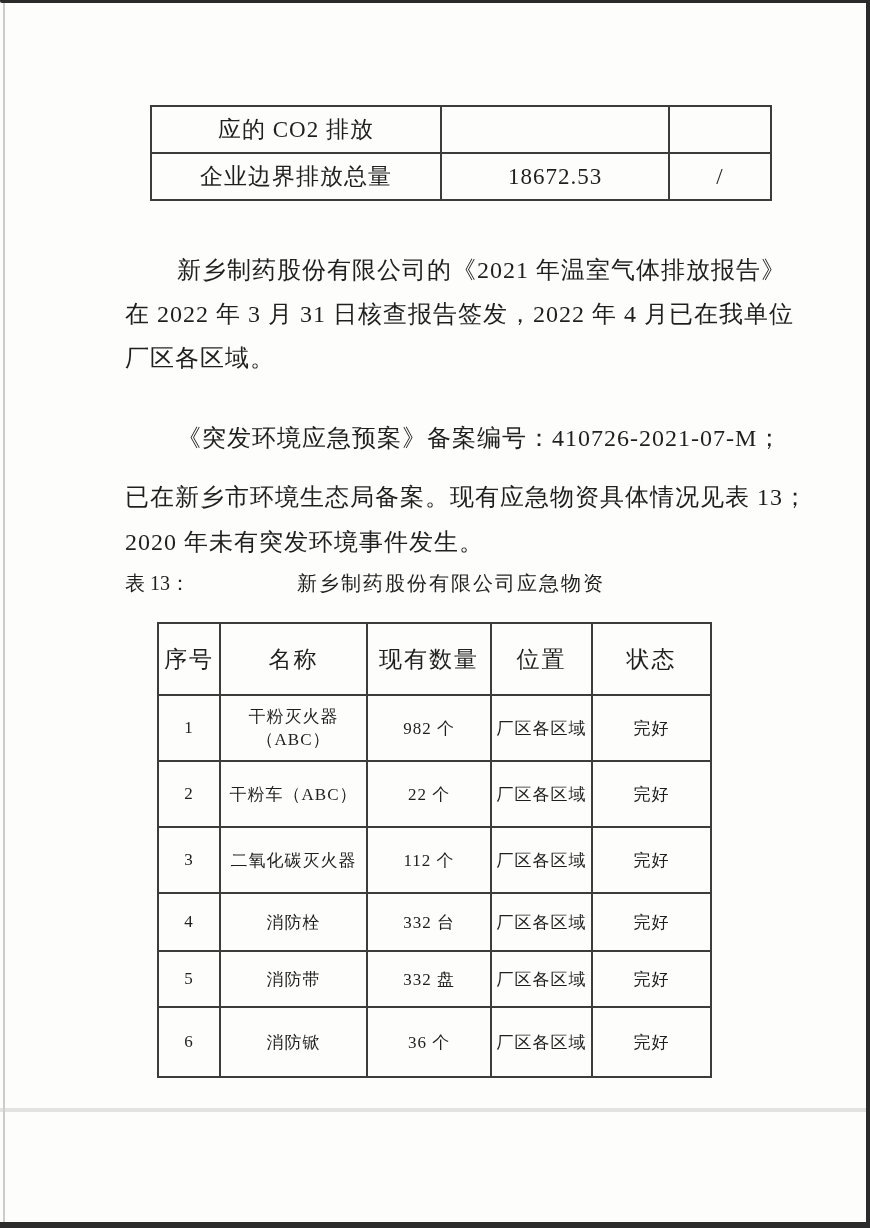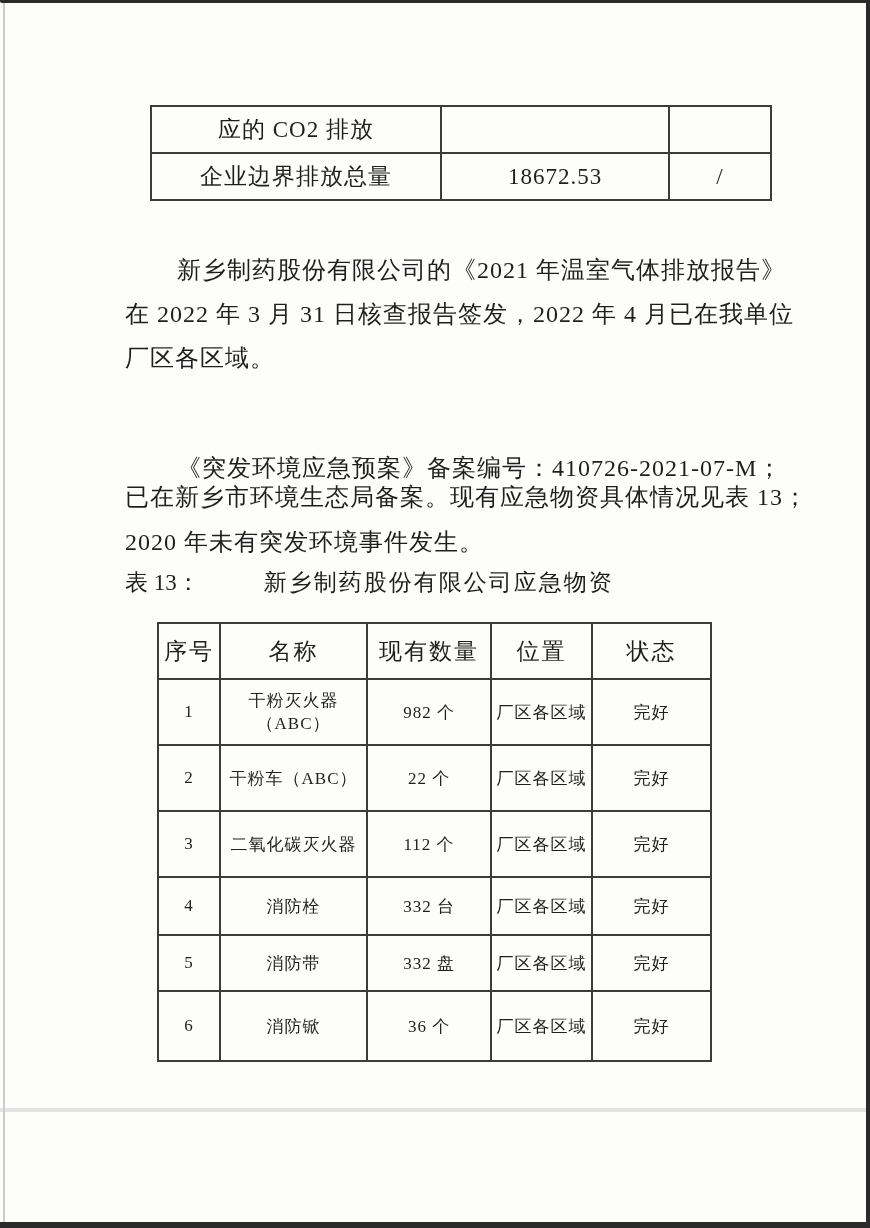--- a/index.html
+++ b/index.html
@@ -44,35 +44,35 @@
     font-size: 24px; letter-spacing: 1px;
     white-space: nowrap;
   }
   .indent { text-indent: 52px; }
   .chapter-heading {
     font-family: "Liberation Sans", "DejaVu Sans", sans-serif;
     font-weight: 700; font-size: 24px; letter-spacing: 1px;
   }
 
   
-  .caption { position: absolute; left: 125px; top: 562px; width: 625px; height: 42px; line-height: 42px; font-size: 23px; display: flex; }
+  .caption { position: absolute; left: 125px; top: 562px; width: 625px; height: 42px; line-height: 42px; font-size: 20px; display: flex; gap: 43px; }
   .caption .cap-title { margin-left: 64px; letter-spacing: 2px; }
 
   
   .main-table {
     position: absolute; left: 157px; top: 622px;
     width: 553px; border-collapse: collapse; table-layout: fixed;
   }
   .main-table th, .main-table td {
     border: 2px solid #3c3c3c;
     text-align: center;
     vertical-align: middle;
   }
   .main-table th {
-    height: 56px; font-size: 23px; font-weight: 400; letter-spacing: 2px;
+    height: 72px; font-size: 23px; font-weight: 400; letter-spacing: 2px;
   }
   .main-table td { font-size: 17px; letter-spacing: 1px; }
   .main-table tr.r1 td { height: 66px; }
   .main-table tr.r2 td { height: 66px; }
   .main-table tr.r3 td { height: 66px; }
   .main-table tr.r4 td { height: 58px; }
   .main-table tr.r5 td { height: 56px; }
   .main-table tr.r6 td { height: 70px; }
 </style>
 </head>
@@ -97,21 +97,21 @@
         <td>18672.53</td>
         <td>/</td>
       </tr>
     </tbody>
   </table>
 
   <div class="textline indent" style="top:248px">新乡制药股份有限公司的《2021 年温室气体排放报告》</div>
   <div class="textline" style="top:292px">在 2022 年 3 月 31 日核查报告签发，2022 年 4 月已在我单位</div>
   <div class="textline" style="top:336px">厂区各区域。</div>
 
-  <div class="textline indent" style="top:446px">《突发环境应急预案》备案编号：410726-2021-07-M；</div>
+  <div class="textline indent" style="top:416px">《突发环境应急预案》备案编号：410726-2021-07-M；</div>
   <div class="textline" style="top:475px">已在新乡市环境生态局备案。现有应急物资具体情况见表 13；</div>
   <div class="textline" style="top:520px">2020 年未有突发环境事件发生。</div>
 
   <div class="caption">
     <span class="cap-label">表 13：</span>
     <span class="cap-title">新乡制药股份有限公司应急物资</span>
   </div>
 
   <table class="main-table">
     <colgroup>

